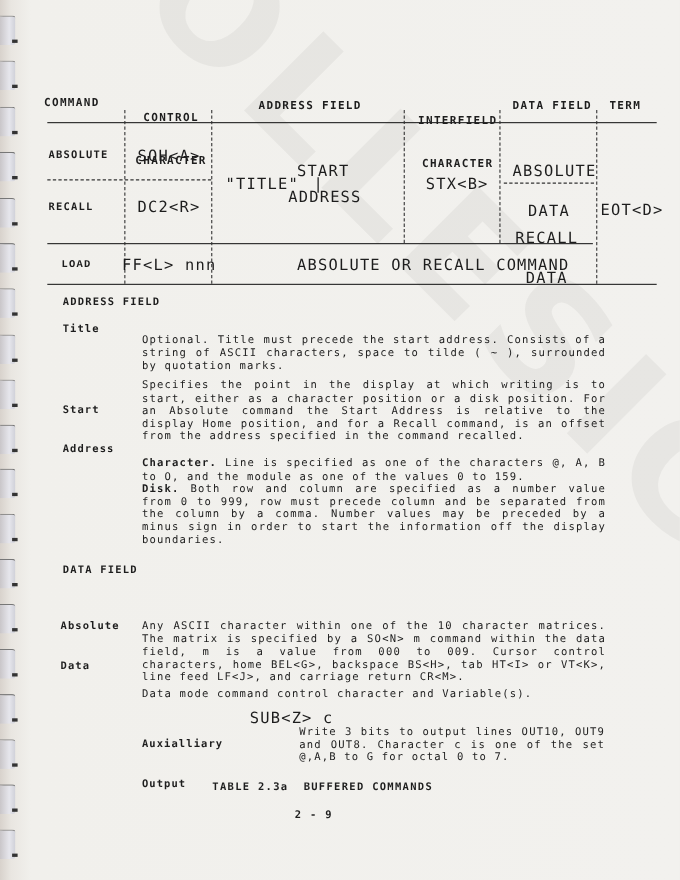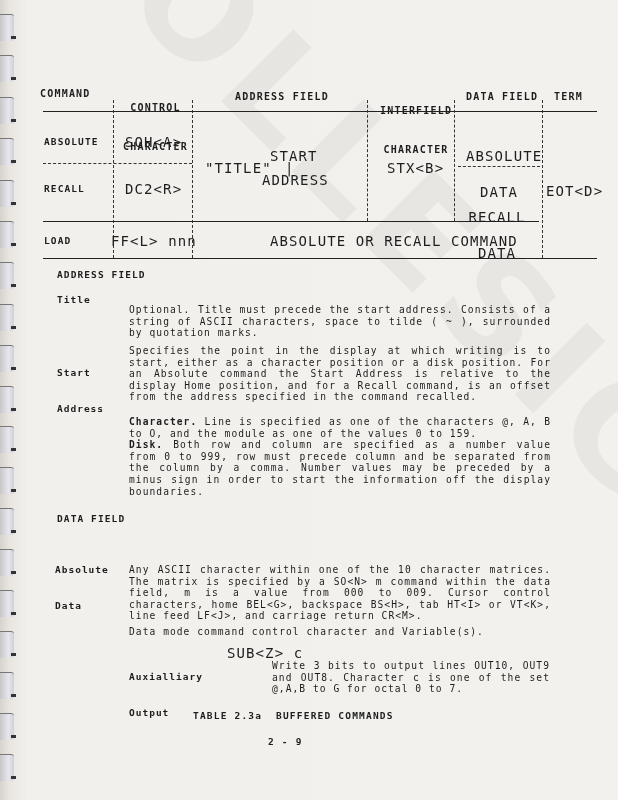--- a/index.html
+++ b/index.html
@@ -98,21 +98,21 @@
     <div class="vdash" style="left:113px; top:100px; height:158px;"></div>
     <div class="vdash" style="left:192px; top:100px; height:158px;"></div>
     <div class="vdash" style="left:367px; top:100px; height:121px;"></div>
     <div class="vdash" style="left:454px; top:100px; height:121px;"></div>
     <div class="vdash" style="left:542px; top:100px; height:158px;"></div>
 
     <div class="abs cellb" style="left:44px; top:136px;">ABSOLUTE</div>
     <div class="abs cell" style="left:125px; top:136px;">SOH&lt;A&gt;</div>
     <div class="abs cellb" style="left:44px; top:183px;">RECALL</div>
     <div class="abs cell" style="left:125px; top:183px;">DC2&lt;R&gt;</div>
-    <div class="abs cellb" style="left:44px; top:235px;">LOAD</div>
+    <div class="abs cellb" style="left:56px; top:235px;font-family:Liberation Mono, monospace;">LOAD</div>
     <div class="abs cell" style="left:111px; top:235px;">FF&lt;L&gt; nnn</div>
     <div class="abs cell" style="left:270px; top:235px;">ABSOLUTE OR RECALL COMMAND</div>
 
     <div class="abs cell" style="left:205px; top:162px;">"TITLE"</div>
     <div class="abs cell" style="left:270px; top:150px;">START</div>
     <div class="abs cell" style="left:285px; top:162px;">|</div>
     <div class="abs cell" style="left:262px; top:174px;">ADDRESS</div>
 
     <div class="abs cell" style="left:387px; top:162px;">STX&lt;B&gt;</div>
 

